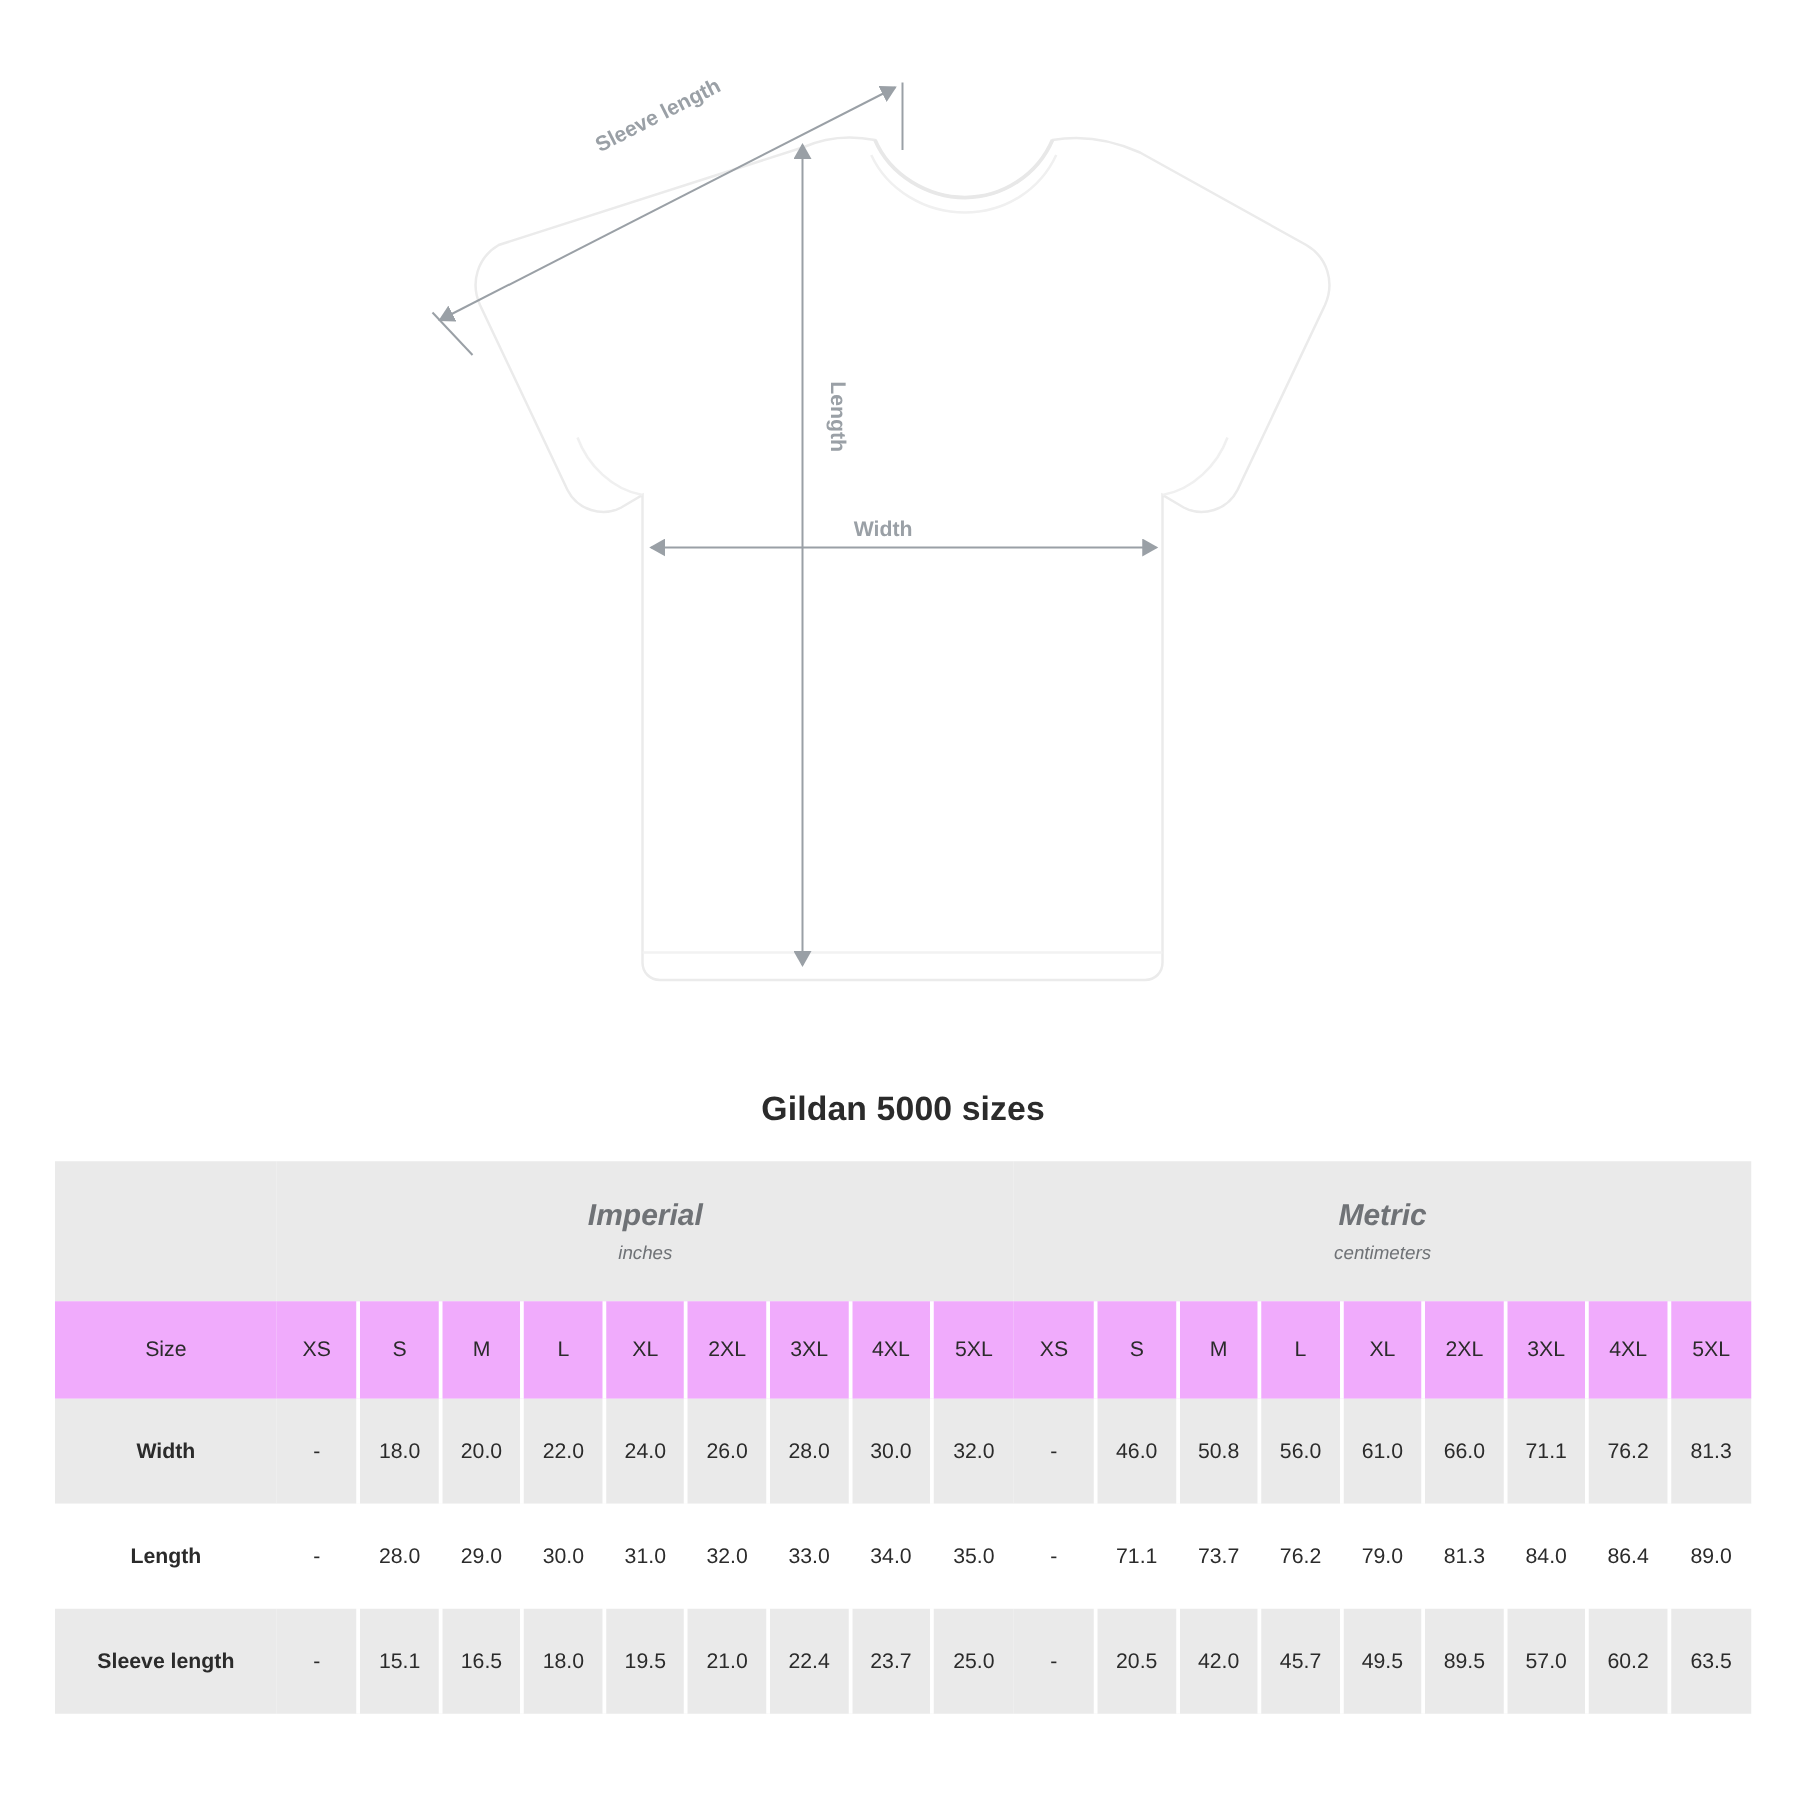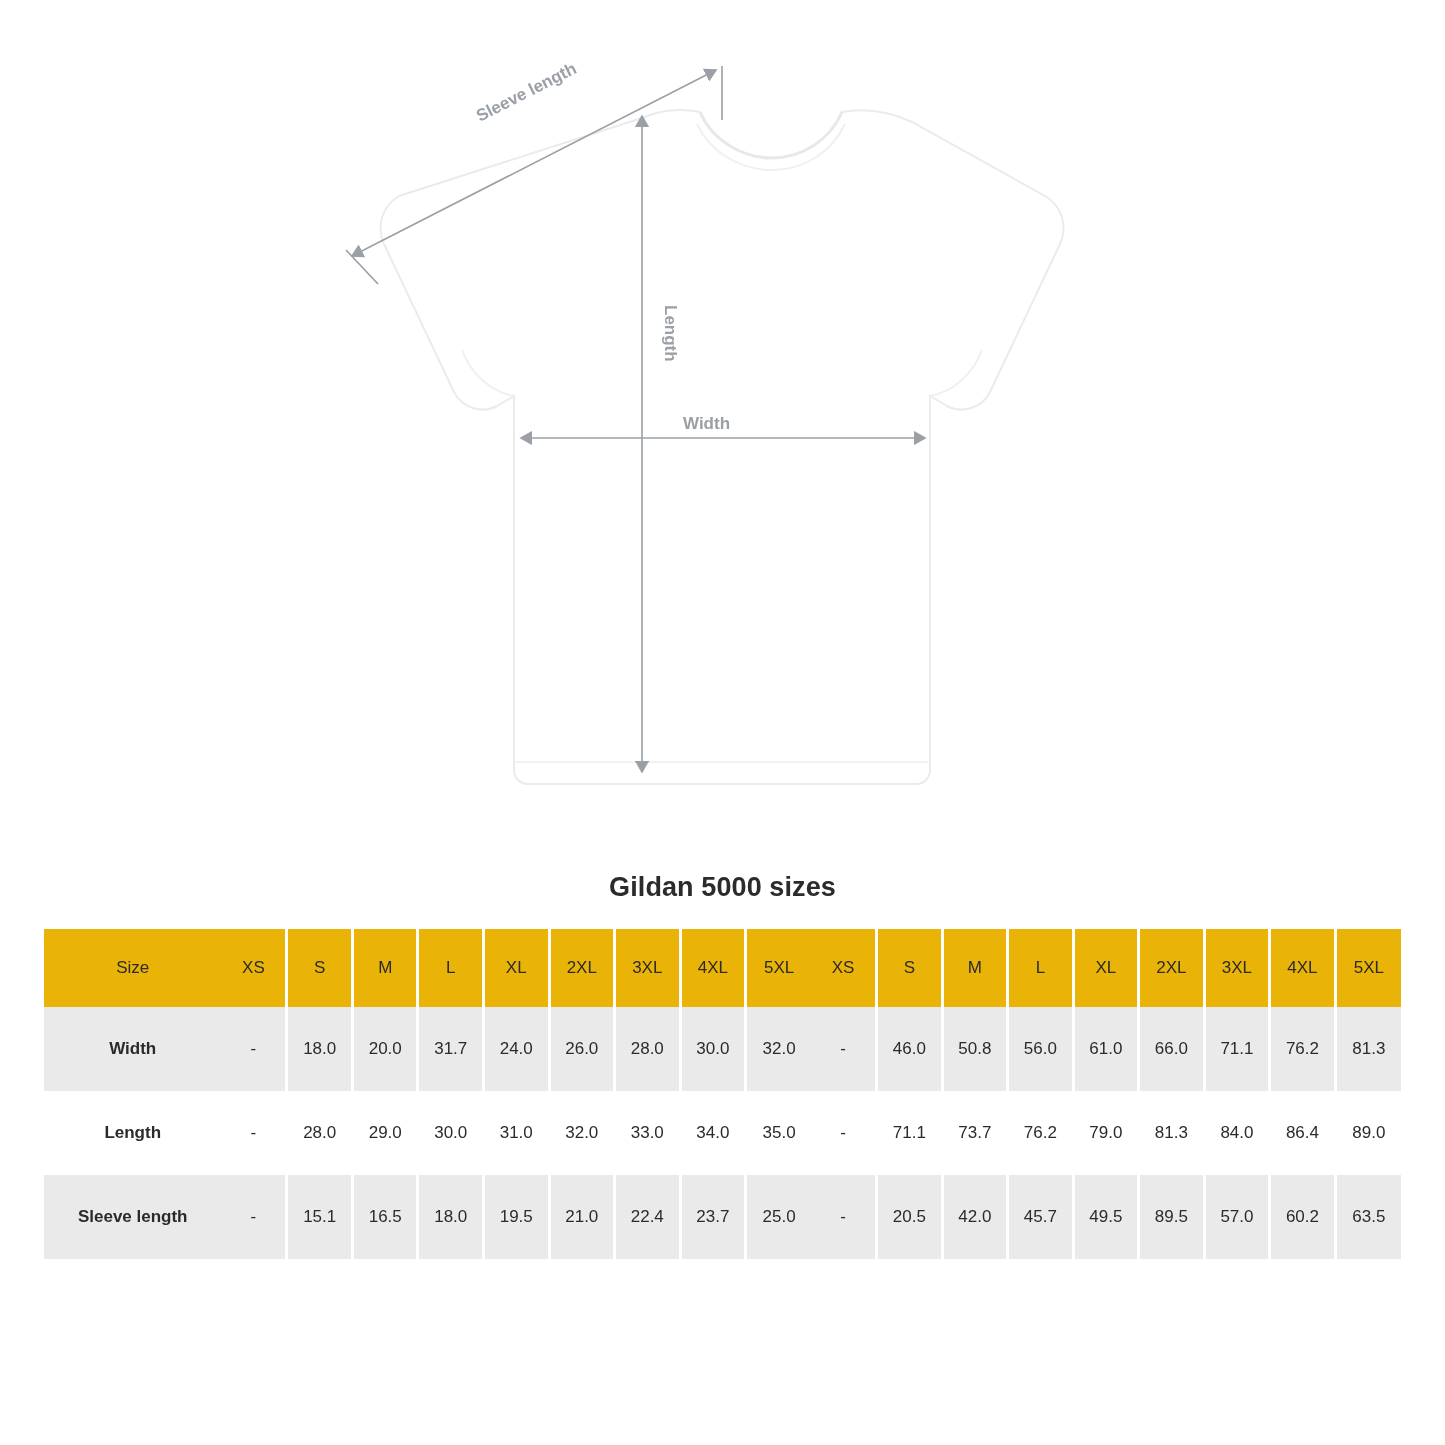--- a/index.html
+++ b/index.html
@@ -83,21 +83,21 @@
     color: #6f7276;
     margin-top: 7px;
   }
 
   
   .head-row td {
     height: 76px;
     font-size: 17px;
     font-weight: bold;
     color: #2b2b2b;
-    background: #eab308;
+    background: #f0abfc;
   }
   .head-row td.rowlabel {
     font-size: 17px;
   }
 
   
   .data-row td {
     height: 82px;
     font-size: 17px;
     color: #2b2b2b;
@@ -211,20 +211,31 @@
           <col class="col-cell">
           <col class="col-cell">
           <col class="col-cell">
         <col class="col-cell">
           <col class="col-cell">
           <col class="col-cell">
           <col class="col-cell">
         <col class="col-cell">
       </colgroup>
       <tbody id="table-body">
+          <tr class="unit-row">
+            <td></td>
+            <td colspan="9">
+              <div class="unit-name">Imperial</div>
+              <div class="unit-sub">inches</div>
+            </td>
+            <td colspan="9">
+              <div class="unit-name">Metric</div>
+              <div class="unit-sub">centimeters</div>
+            </td>
+          </tr>
           <tr class="head-row">
             <td class="rowlabel">Size</td>
             <td class="cell-sep">XS</td>
             <td class="cell-sep">S</td>
             <td class="cell-sep">M</td>
             <td class="cell-sep">L</td>
             <td class="cell-sep">XL</td>
             <td class="cell-sep">2XL</td>
             <td class="cell-sep">3XL</td>
             <td class="cell-sep">4XL</td>
@@ -237,21 +248,21 @@
             <td class="cell-sep">2XL</td>
             <td class="cell-sep">3XL</td>
             <td class="cell-sep">4XL</td>
             <td>5XL</td>
           </tr>
           <tr class="data-row row-shade">
             <td class="rowlabel">Width</td>
             <td class="cell-sep">-</td>
             <td class="cell-sep">18.0</td>
             <td class="cell-sep">20.0</td>
-            <td class="cell-sep">31.7</td>
+            <td class="cell-sep">22.0</td>
             <td class="cell-sep">24.0</td>
             <td class="cell-sep">26.0</td>
             <td class="cell-sep">28.0</td>
             <td class="cell-sep">30.0</td>
             <td>32.0</td>
             <td class="cell-sep">-</td>
             <td class="cell-sep">46.0</td>
             <td class="cell-sep">50.8</td>
             <td class="cell-sep">56.0</td>
             <td class="cell-sep">61.0</td>

